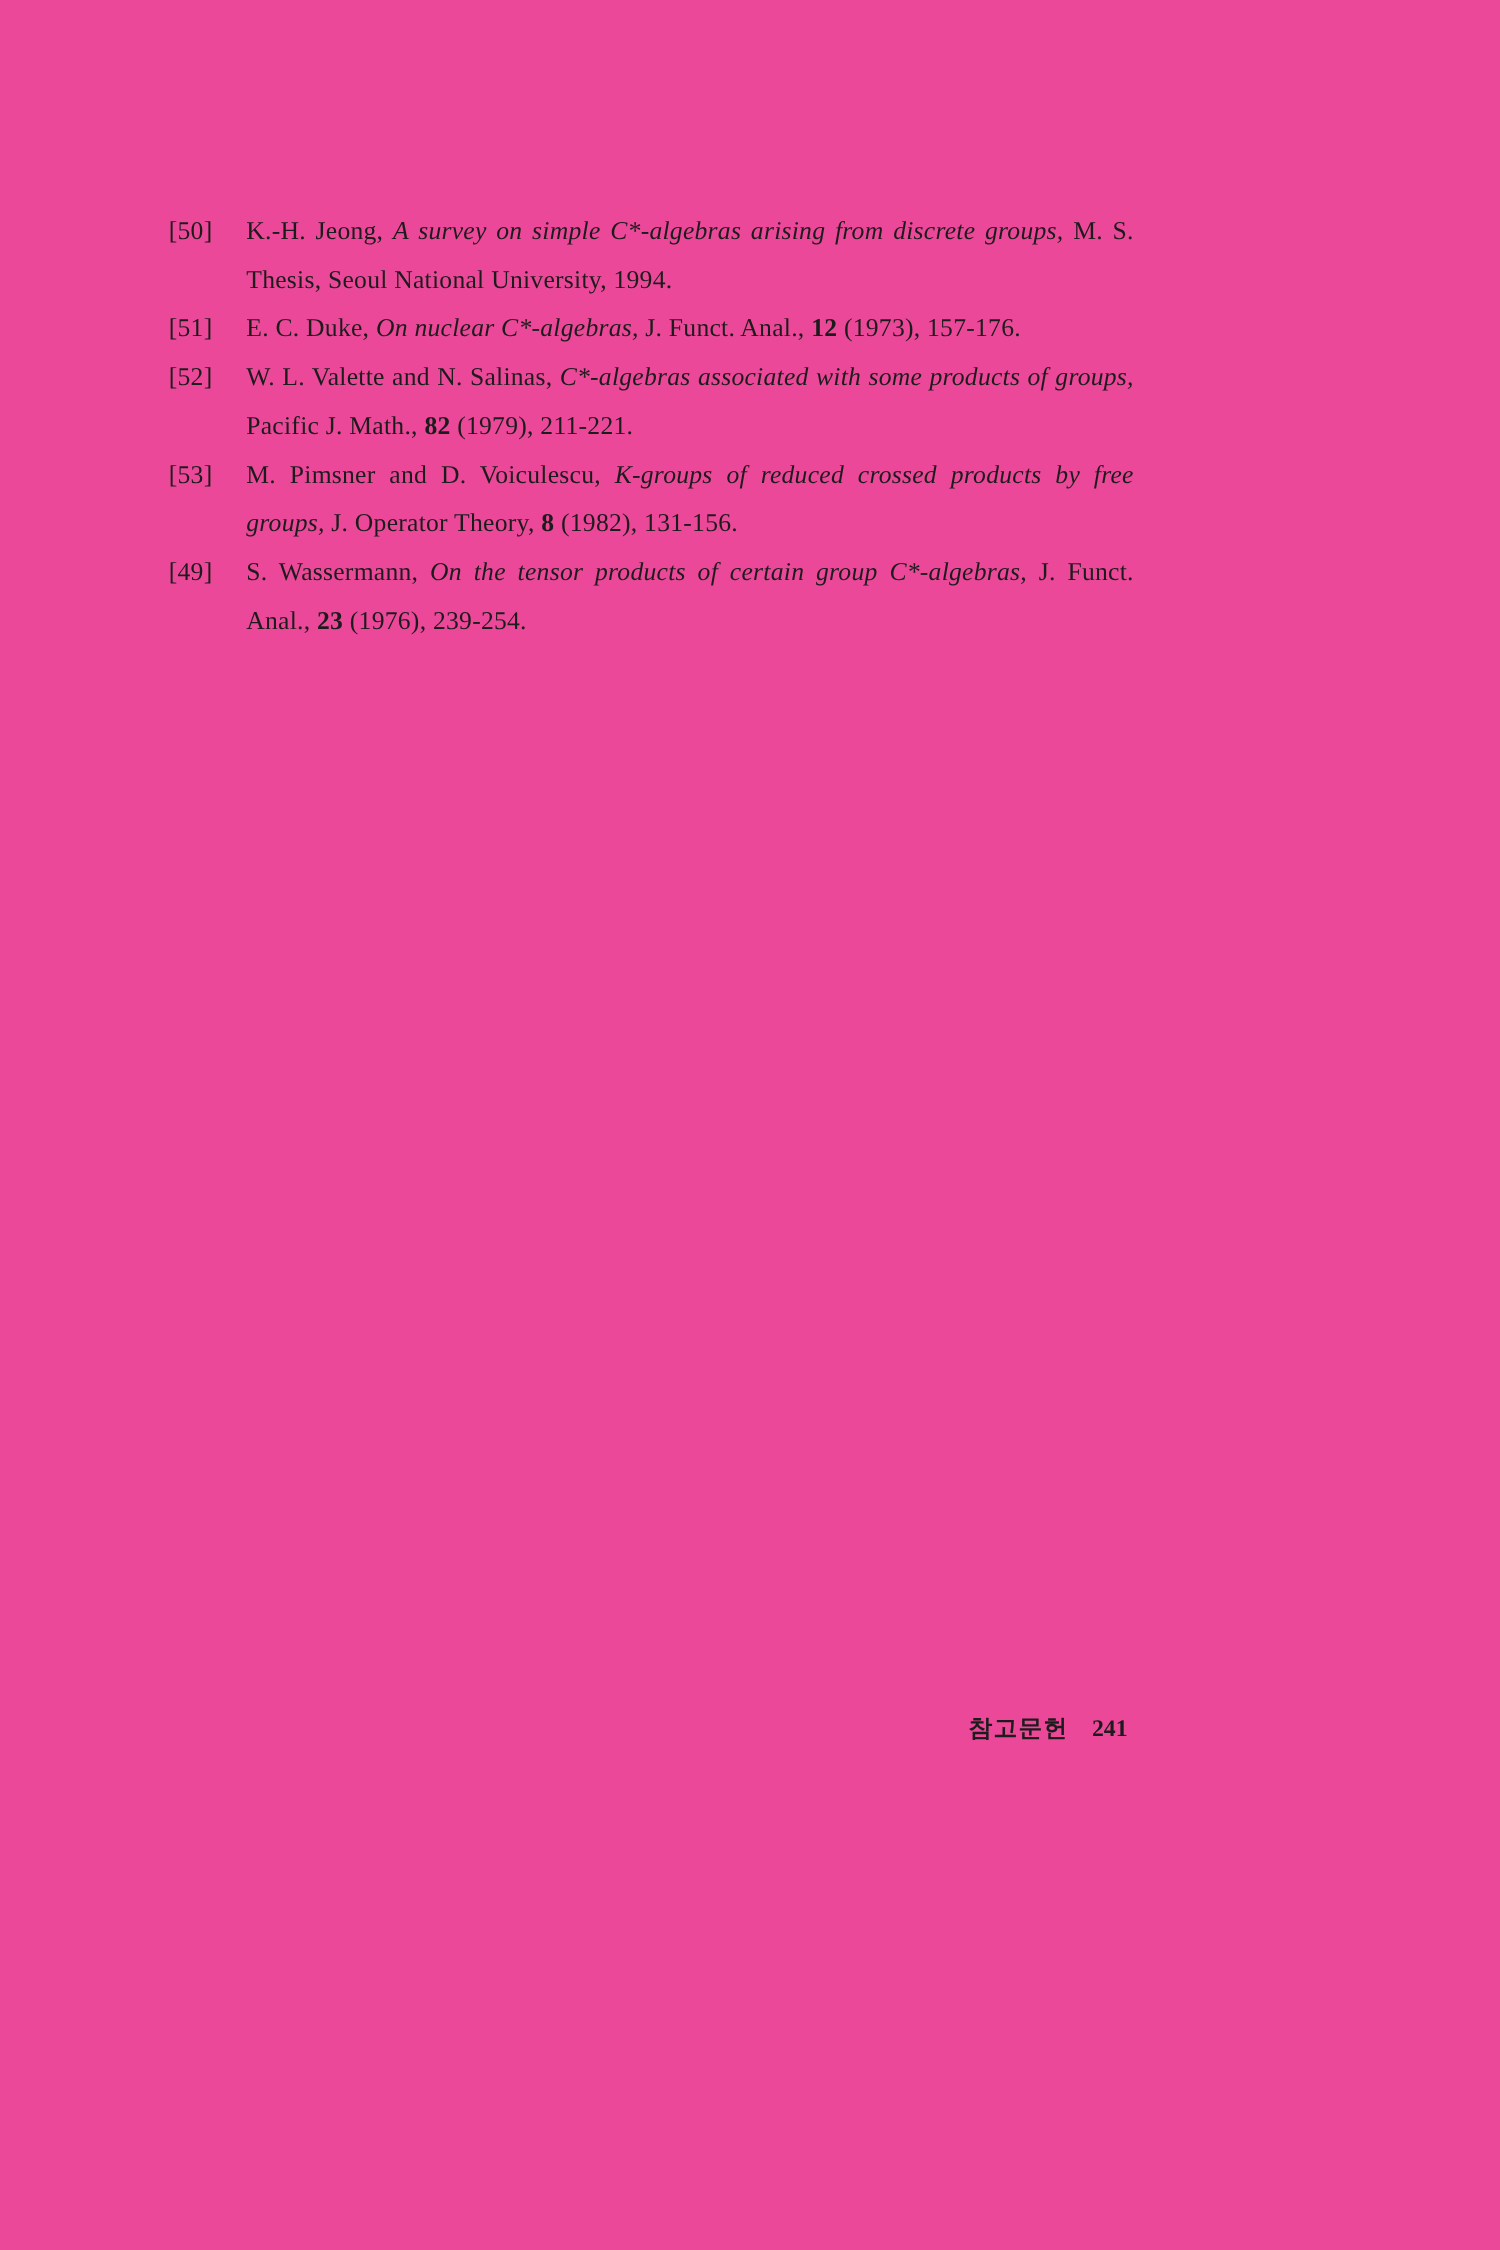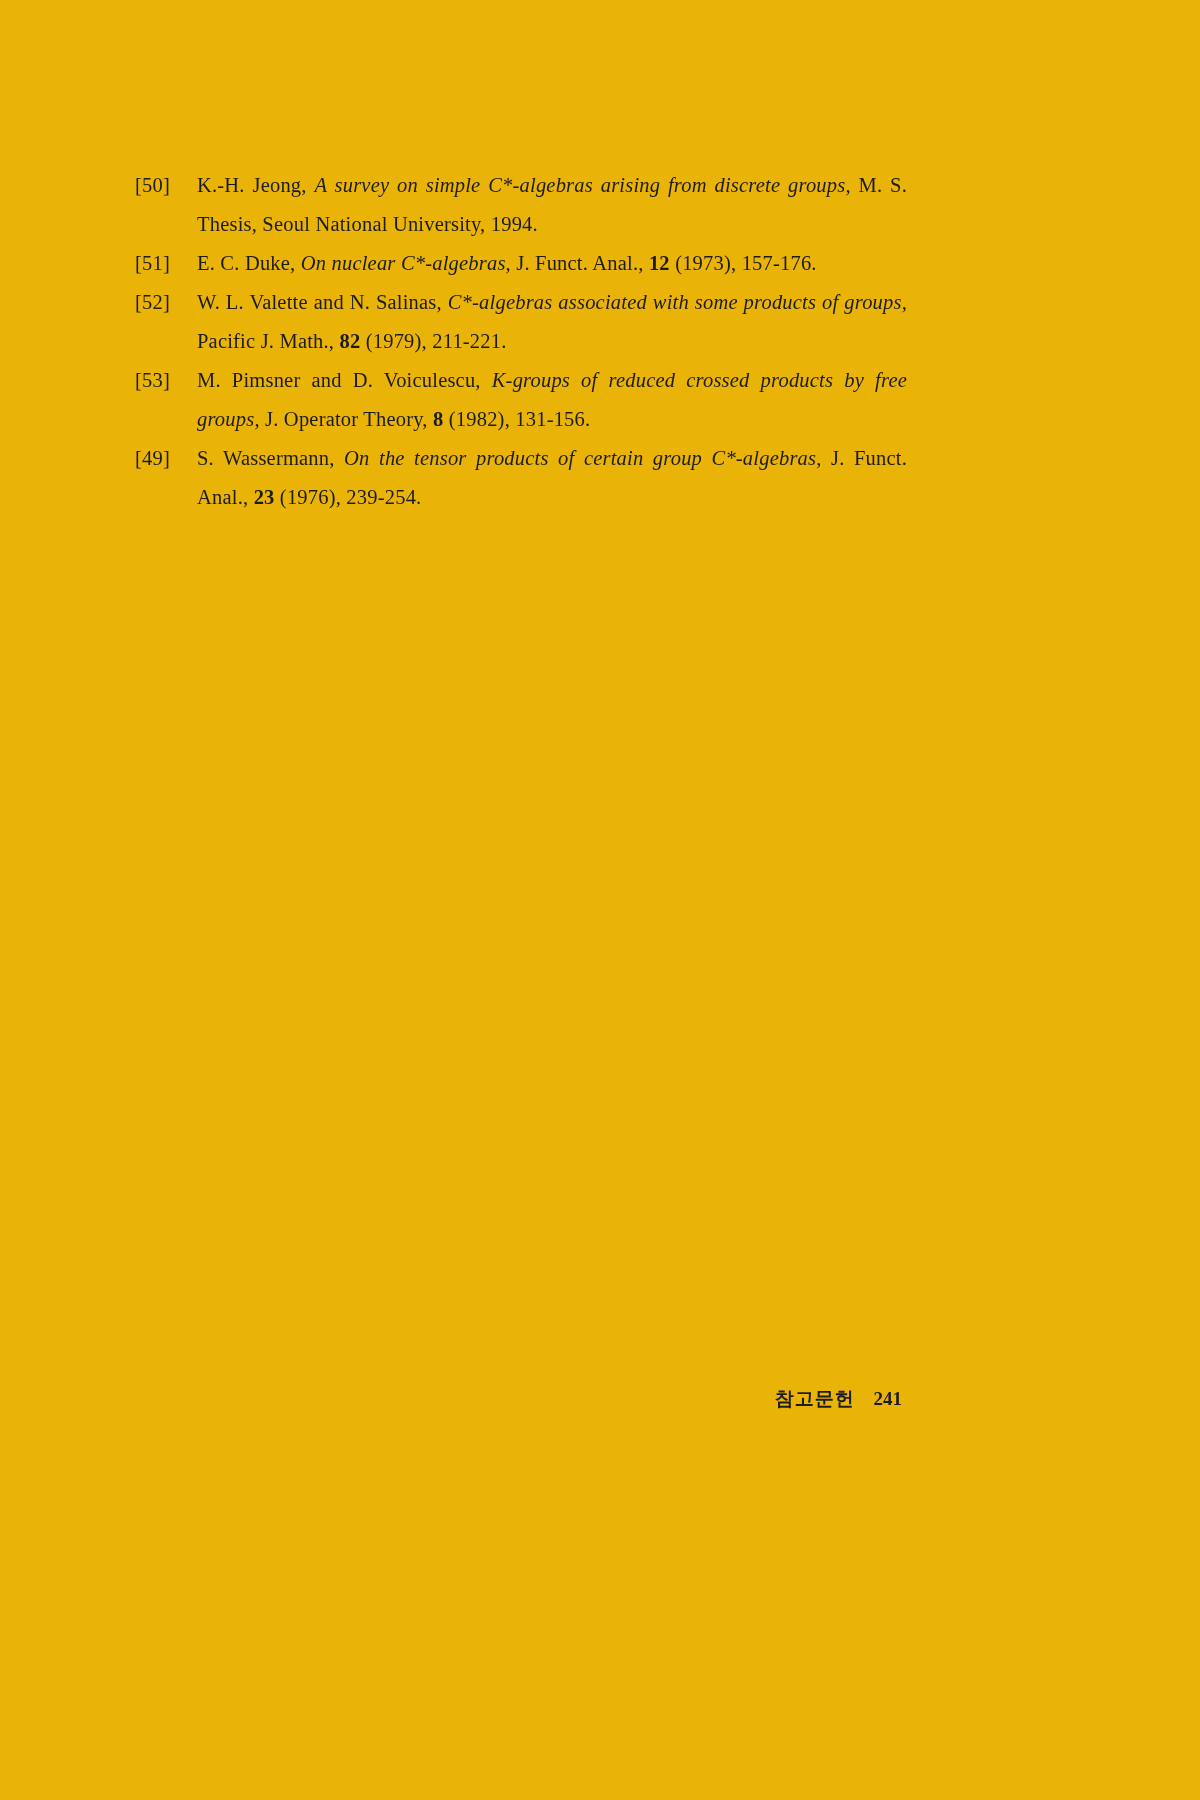--- a/index.html
+++ b/index.html
@@ -10,21 +10,21 @@
   body {
     width: 1200px;
     height: 1800px;
     position: relative;
     font-family: "Liberation Serif", "DejaVu Serif", serif;
     color: #1c1c1c;
   }
   .page {
     position: absolute;
     inset: 0;
-    background: #eab308;
+    background: #ec4899;
   }
   .references {
     position: absolute;
     left: 135px;
     top: 166px;
     width: 772px;
   }
   .ref {
     font-size: 20.5px;
     line-height: 39px;
@@ -40,21 +40,20 @@
   }
   .seg-italic { font-style: italic; }
   .seg-bold { font-weight: bold; }
   .footer {
     position: absolute;
     top: 1372px;
     right: 298px;
     font-size: 19px;
     line-height: 24px;
     white-space: nowrap;
-    margin-top: 15px;
   }
   .footer .section-label {
     font-weight: bold;
     letter-spacing: 1px;
   }
   .footer .pagenum {
     font-weight: bold;
     margin-left: 14px;
   }
 </style>

